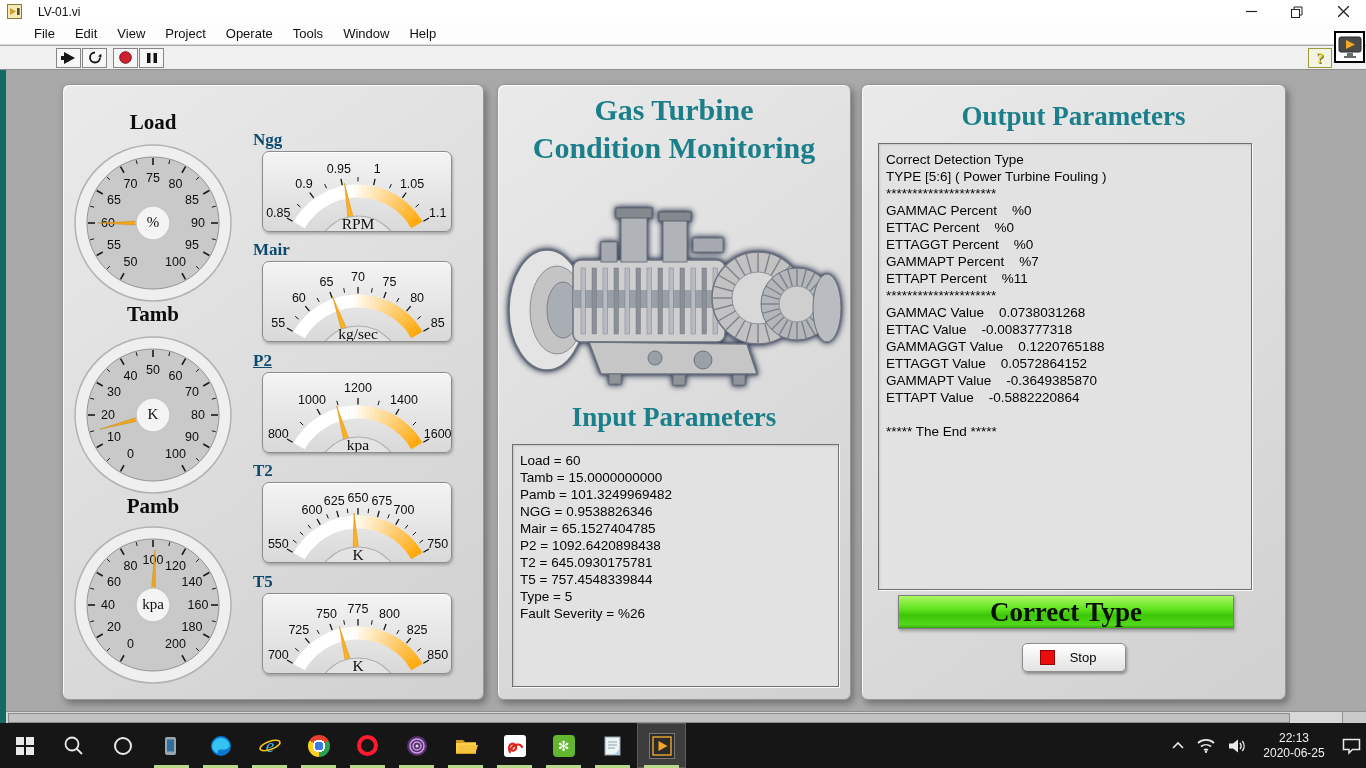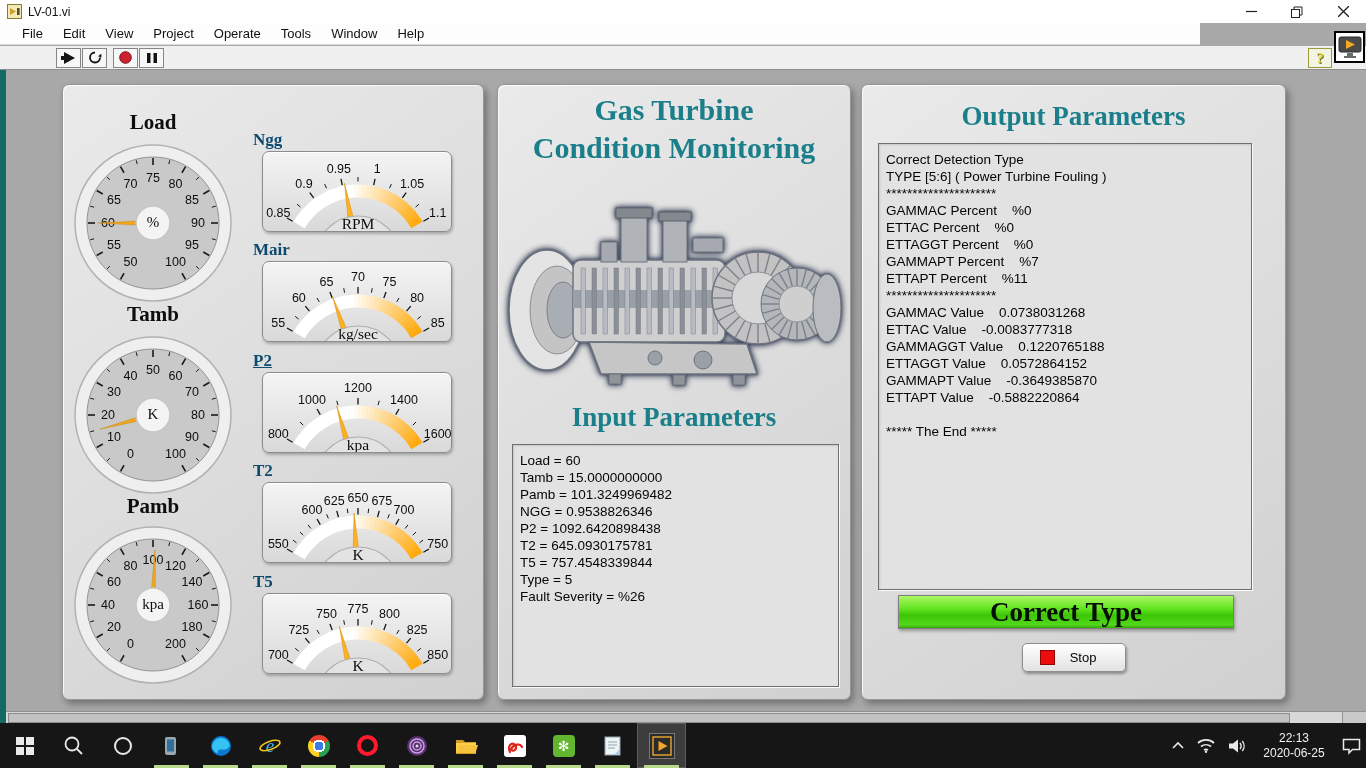--- a/index.html
+++ b/index.html
@@ -2,26 +2,26 @@
 <html><head>
 <meta charset="utf-8">
 <style>
   *{margin:0;padding:0;box-sizing:border-box}
   html,body{width:1366px;height:768px;overflow:hidden;background:#a8a8a8;
     font-family:"Liberation Sans","DejaVu Sans",sans-serif;}
 
   
   #titlebar{position:absolute;left:0;top:0;width:1366px;height:23px;background:#ffffff;
     display:flex;align-items:center;z-index:30}
-  #title-text{margin-left:6px;font-size:12px;color:#111}
+  #title-text{margin-left:16px;font-size:12px;color:#111}
   #title-icon{margin-left:7px;display:flex}
   #win-controls{position:absolute;right:0;top:0;height:23px;display:flex}
   .winbtn{width:46px;height:23px;display:flex;align-items:center;justify-content:center;background:#fff}
-  #menubar{position:absolute;left:0;top:23px;width:1200px;height:22px;background:#fdfdfd;
-    border-bottom:1px solid #dcdcdc;display:flex;align-items:center;padding-left:12px;z-index:20}
+  #menubar{position:absolute;left:0;top:23px;width:1366px;height:22px;background:#fdfdfd;
+    border-bottom:1px solid #dcdcdc;display:flex;align-items:center;padding-left:24px;z-index:20}
   .menu-item{font-size:13px;color:#101010;padding:2px 10px;cursor:default}
   #lv-toolbar{position:absolute;left:0;top:46px;width:1366px;height:24px;background:#f0f0f0;
     border-bottom:1px solid #8f8f8f;display:flex;align-items:center;z-index:20}
   .tool-btn{width:25px;height:20px;background:#f7f7f7;border:1px solid #868686;
     display:flex;align-items:center;justify-content:center;margin-right:1px}
   #btn-run{margin-left:56px}
   #btn-abort{margin-left:5px}
   #help-btn{position:absolute;right:34px;top:2px;width:24px;height:20px;border:1px solid #9a9a3a;
     background:#f4f4e4;display:flex;align-items:center;justify-content:center;
     font-family:"Liberation Serif",serif;font-weight:bold;font-size:15px;color:#e7cf1c;
@@ -290,20 +290,21 @@
   <circle cx="198" cy="168" r="9" fill="#9aa0a8" stroke="#6d737d"></circle>
   <circle cx="150" cy="166" r="7" fill="#9aa0a8" stroke="#6d737d"></circle>
 </svg>
 
 <div id="input-heading" class="serif-teal">Input Parameters</div>
 <div id="input-box" class="lv-textbox">
     <div class="line">Load = 60</div>
     <div class="line">Tamb = 15.0000000000</div>
     <div class="line">Pamb = 101.3249969482</div>
     <div class="line">NGG = 0.9538826346</div>
+    <div class="line">Mair = 65.1527404785</div>
     <div class="line">P2 = 1092.6420898438</div>
     <div class="line">T2 = 645.0930175781</div>
     <div class="line">T5 = 757.4548339844</div>
     <div class="line">Type = 5</div>
     <div class="line">Fault Severity = %26</div>
   </div>
 
 <div id="output-heading" class="serif-teal">Output Parameters</div>
 <div id="output-box" class="lv-textbox">
     <div class="line">Correct Detection Type</div>

